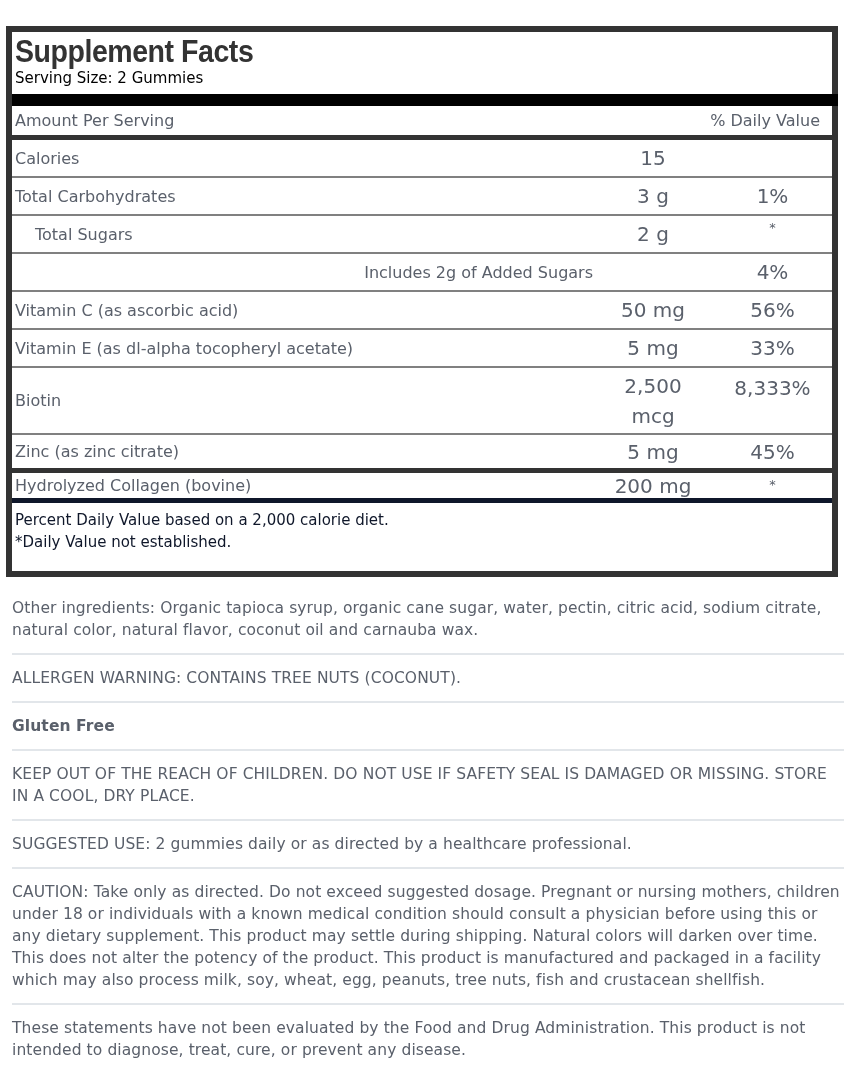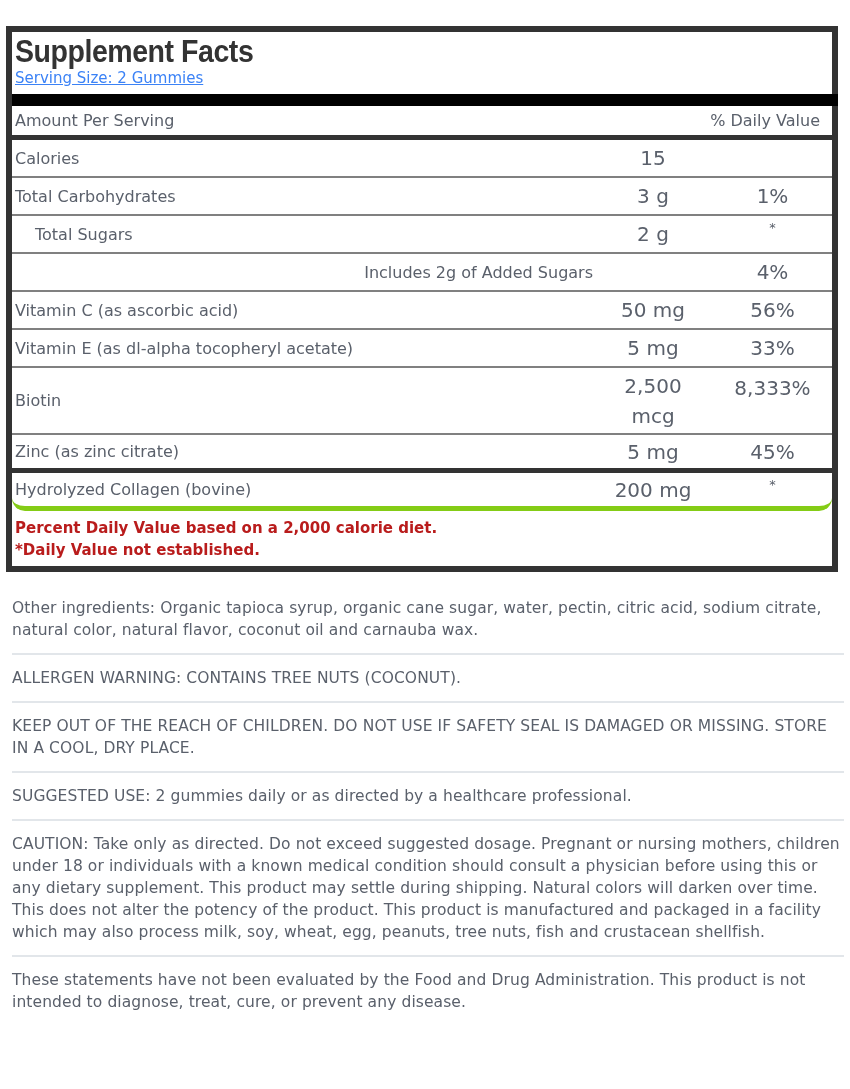--- a/index.html
+++ b/index.html
@@ -30,24 +30,23 @@
     font-size: 31px;
     color: #333333;
     letter-spacing: -0.5px;
     line-height: 32px;
     transform: scaleX(0.92);
     transform-origin: left center;
     white-space: nowrap;
   }
   .serving {
     font-size: 15px;
-    color: #3b82f6;
+    color: #000000;
     line-height: 18px;
     margin-top: 1px;
-    text-decoration: underline;
   }
   .thick-bar {
     height: 12px;
     background: #000000;
     margin: 0 -6px 0 0;
   }
   .row {
     position: relative;
     display: flex;
     align-items: center;
@@ -73,30 +72,29 @@
   }
   .row .dv.star { font-size: 13px; align-self: flex-start; padding-top: 4px; }
   .header-row {
     height: 34px;
     border-bottom: 5px solid #333333;
   }
   .header-row .name { font-size: 16px; }
   .header-row .dvh { padding-right: 12px; font-size: 16px; text-align: left; }
   .r-std { height: 38px; }
   .r-bio { height: 67px; }
-  .r-last { height: 38px; border-bottom: 5px solid #84cc16; border-radius: 13px; }
+  .r-last { height: 30px; border-bottom: 5px solid #0f172a; }
   .r-sep { border-bottom: 5px solid #333333; }
   .indent1 { padding-left: 23px !important; }
   .indent2 { padding-left: 45px !important; text-align: right; }
   .footnotes {
-    padding: 6px 3px 5px 3px;
+    padding: 6px 3px 18px 3px;
     font-size: 15px;
     line-height: 22px;
-    color: #b91c1c;
-    font-weight: bold;
+    color: #0f172a;
   }
   .info {
     position: absolute;
     left: 12px;
     top: 597px;
     width: 832px;
   }
   .info-block {
     font-size: 15.5px;
     line-height: 22px;
@@ -180,17 +178,18 @@
 
   <div class="footnotes">
     <div>Percent Daily Value based on a 2,000 calorie diet.</div>
     <div>*Daily Value not established.</div>
   </div>
 </div>
 
 <div class="info">
   <div class="info-block">Other ingredients: Organic tapioca syrup, organic cane sugar, water, pectin, citric acid, sodium citrate, natural color, natural flavor, coconut oil and carnauba wax.</div>
   <div class="info-block">ALLERGEN WARNING: CONTAINS TREE NUTS (COCONUT).</div>
+  <div class="info-block bold">Gluten Free</div>
   <div class="info-block">KEEP OUT OF THE REACH OF CHILDREN. DO NOT USE IF SAFETY SEAL IS DAMAGED OR MISSING. STORE IN A COOL, DRY PLACE.</div>
   <div class="info-block">SUGGESTED USE: 2 gummies daily or as directed by a healthcare professional.</div>
   <div class="info-block">CAUTION: Take only as directed. Do not exceed suggested dosage. Pregnant or nursing mothers, children under 18 or individuals with a known medical condition should consult a physician before using this or any dietary supplement. This product may settle during shipping. Natural colors will darken over time. This does not alter the potency of the product. This product is manufactured and packaged in a facility which may also process milk, soy, wheat, egg, peanuts, tree nuts, fish and crustacean shellfish.</div>
   <div class="info-block last">These statements have not been evaluated by the Food and Drug Administration. This product is not intended to diagnose, treat, cure, or prevent any disease.</div>
 </div>
 
 </body></html>

